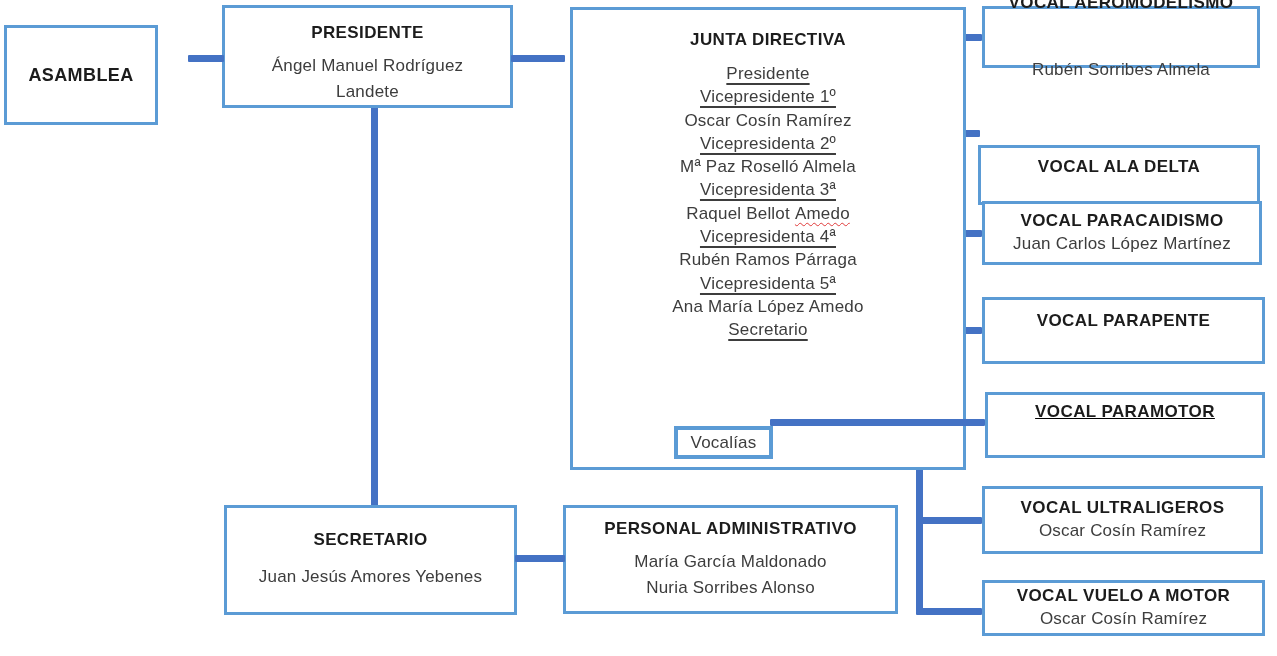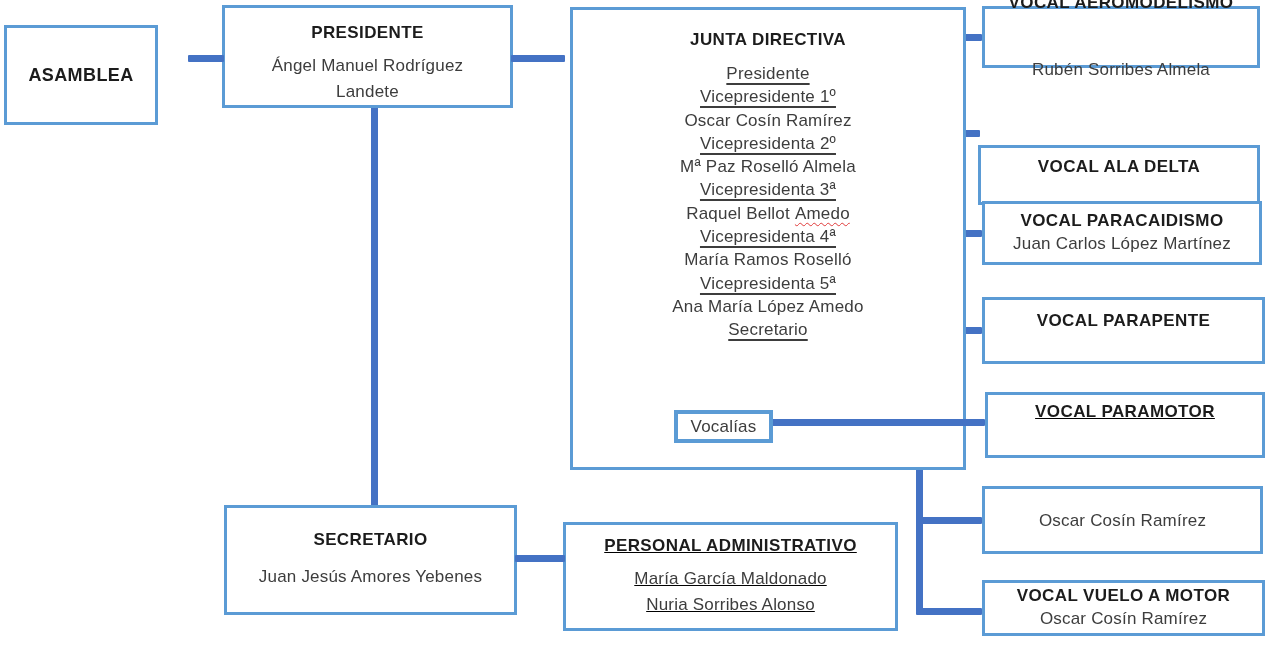--- a/index.html
+++ b/index.html
@@ -37,42 +37,42 @@
     letter-spacing: 0.2px;
     line-height: 26px;
   }
   
   .asamblea    { left: 4px;   top: 25px;   width: 154px; height: 100px; }
   .asamblea .title { font-size: 18px; }
   .presidente  { left: 222px; top: 5px;   width: 291px; height: 103px; justify-content: flex-start; padding-top: 15px; }
   .presidente .name { margin-top: 10px; max-width: 240px; }
   .secretario  { left: 224px; top: 505px; width: 293px; height: 110px; }
   .secretario .name { margin-top: 14px; }
-  .personal    { left: 563px; top: 522px; width: 335px; height: 109px; text-decoration: underline; }
+  .personal    { left: 563px; top: 505px; width: 335px; height: 109px; }
   .personal .names { margin-top: 10px; }
   
   .junta {
     left: 563px; top: 7px; width: 396px; height: 463px;
     justify-content: flex-start; padding-top: 20px; margin-left: 7px;
   }
   .junta-list { margin-top: 12px; font-size: 17px; color: #3d3d3d; letter-spacing: 0.2px; }
   .jitem { line-height: 23.3px; }
   .role {
     text-decoration: underline;
     text-decoration-thickness: 1.5px;
     text-underline-offset: 4px;
   }
   .misspelled {
     margin-left: 5px;
     text-decoration: underline wavy #e03a3a 1px;
     text-decoration-skip-ink: none;
     text-underline-offset: 3px;
   }
   .vocalias {
-    left: 674px; top: 410px; width: 99px; height: 33px;
+    left: 674px; top: 426px; width: 99px; height: 33px;
     border-width: 4px;
     z-index: 4;
   }
   .vocalias .name { line-height: 20px; }
   
   .v1 { left: 982px; top: 6px;   width: 278px; height: 62px; gap: 44px; }
   .v2 { left: 978px; top: 103px; width: 282px; height: 60px; padding-bottom: 16px; margin-top: 42px; }
   .v3 { left: 982px; top: 201px; width: 280px; height: 64px; }
   .v4 { left: 982px; top: 297px; width: 283px; height: 67px; padding-bottom: 20px; }
   .v5 { left: 985px; top: 392px; width: 280px; height: 66px; padding-bottom: 26px; text-decoration: underline; }
@@ -124,21 +124,21 @@
     <div class="title">JUNTA DIRECTIVA</div>
     <div class="junta-list">
       <div class="jitem role">Presidente</div>
       <div class="jitem role">Vicepresidente 1º</div>
       <div class="jitem">Oscar Cosín Ramírez</div>
       <div class="jitem role">Vicepresidenta 2º</div>
       <div class="jitem">Mª Paz Roselló Almela</div>
       <div class="jitem role">Vicepresidenta 3ª</div>
       <div class="jitem"><span>Raquel Bellot</span><span class="misspelled">Amedo</span></div>
       <div class="jitem role">Vicepresidenta 4ª</div>
-      <div class="jitem">María Ramos Roselló</div>
+      <div class="jitem">Rubén Ramos Párraga</div>
       <div class="jitem role">Vicepresidenta 5ª</div>
       <div class="jitem">Ana María López Amedo</div>
       <div class="jitem role">Secretario</div>
     </div>
   </div>
 
   <div class="box vocalias">
     <div class="name">Vocalías</div>
   </div>
 
@@ -166,20 +166,21 @@
     <div class="title">VOCAL PARACAIDISMO</div>
     <div class="name">Juan Carlos López Martínez</div>
   </div>
   <div class="box vbox v4">
     <div class="title">VOCAL PARAPENTE</div>
   </div>
   <div class="box vbox v5">
     <div class="title">VOCAL PARAMOTOR</div>
   </div>
   <div class="box vbox v6">
+    <div class="title">VOCAL ULTRALIGEROS</div>
     <div class="name">Oscar Cosín Ramírez</div>
   </div>
   <div class="box vbox v7">
     <div class="title">VOCAL VUELO A MOTOR</div>
     <div class="name">Oscar Cosín Ramírez</div>
   </div>
 
 </div>
 
 </body></html>

